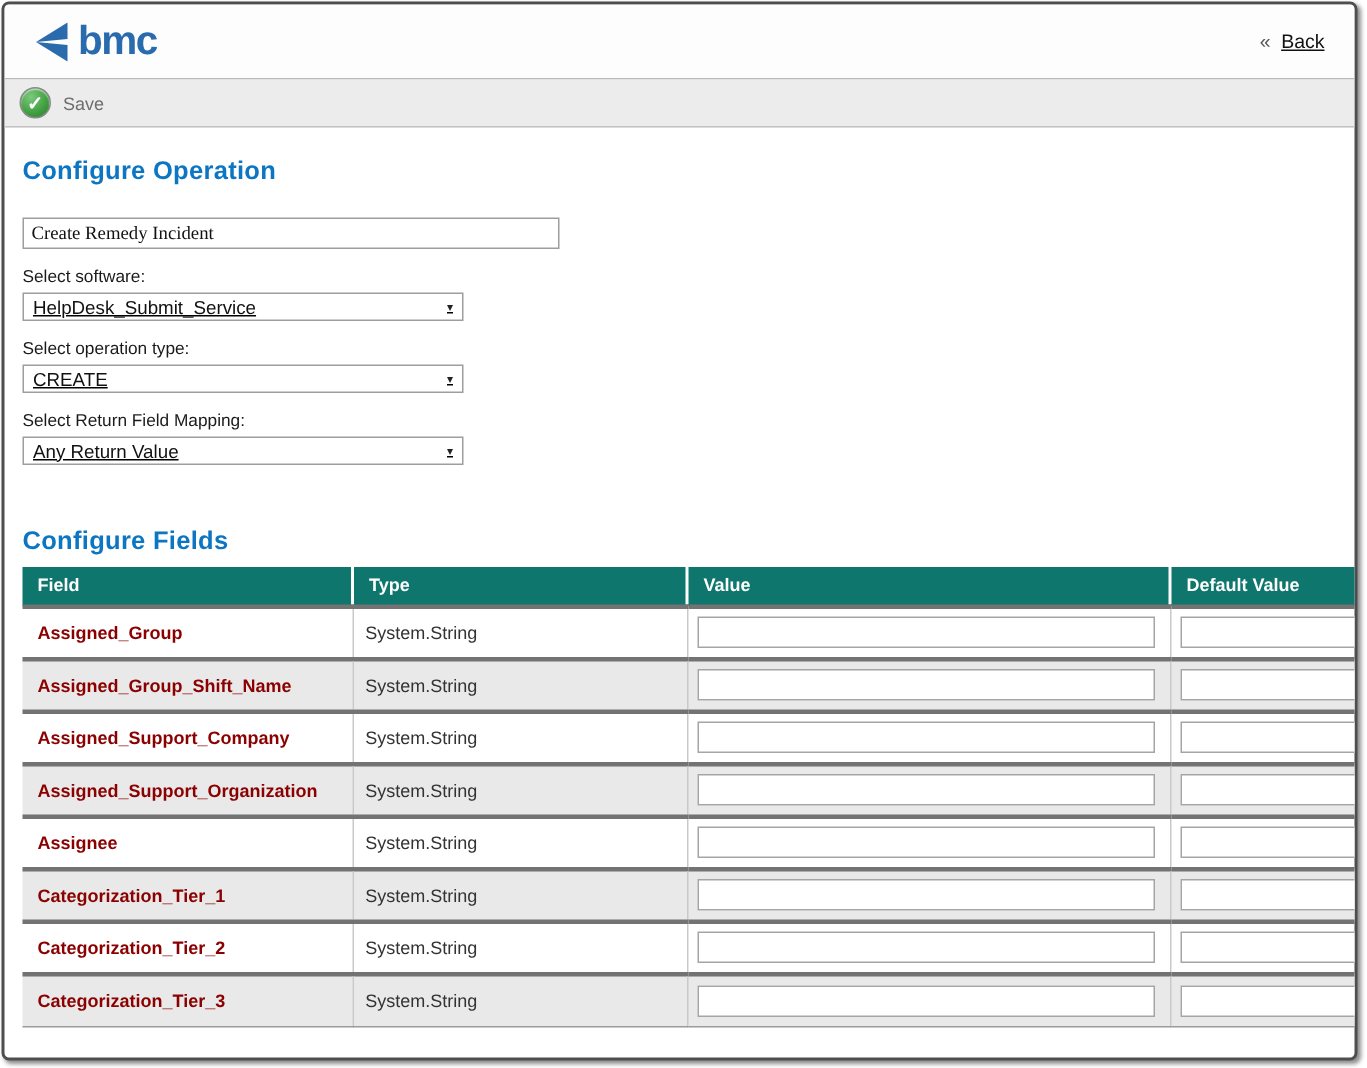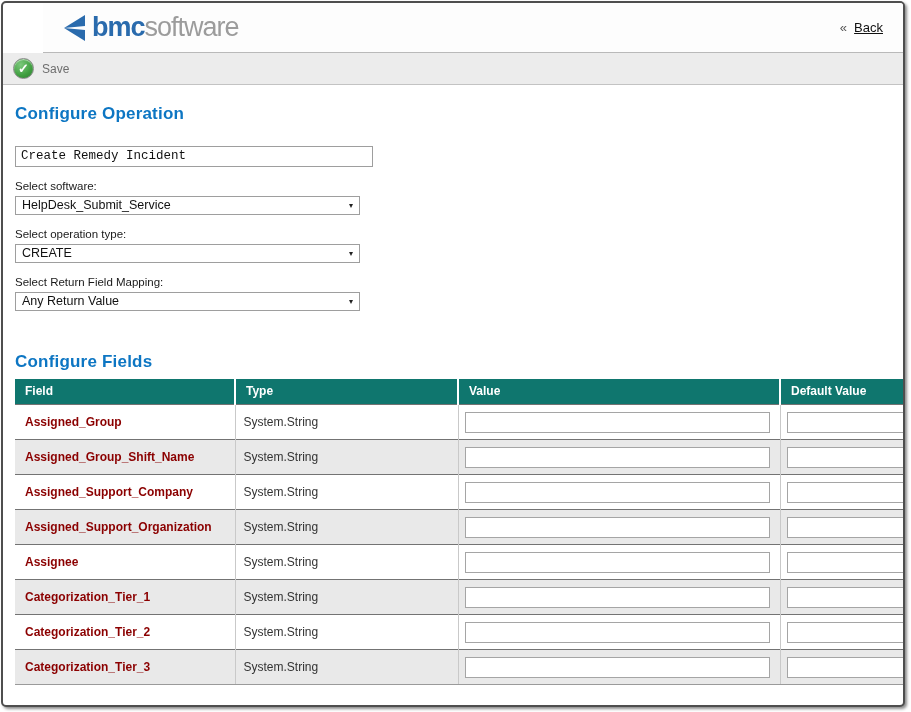--- a/index.html
+++ b/index.html
@@ -17,21 +17,20 @@
     border-radius: 5px;
     overflow: hidden;
     box-shadow: 2px 2px 3px rgba(0,0,0,0.45);
   }
   
   .app-header {
     height: 50px; background: #fdfdfd;
     border-bottom: 1px solid #b9b9b9;
     display: flex; align-items: center;
     padding: 0 20px 0 17px;
-    margin-left: 40px;
   }
   .logo { display: flex; align-items: center; }
   .logo svg { display: block; margin-right: 4px; }
   .logo-bmc { font-size: 27px; font-weight: bold; color: #2a6bad; letter-spacing: -1px; }
   .logo-sw  { font-size: 27px; color: #9c9c9c; letter-spacing: -1px; }
   .back-wrap { margin-left: auto; font-size: 13px; color: #222; }
   .back-prefix { color: #555; margin-right: 7px; text-decoration: none; }
   .back-link { color: #111; text-decoration: underline; cursor: pointer; }
   
   .toolbar {
@@ -57,48 +56,48 @@
     letter-spacing: 0.2px;
   }
   .title-operation { margin-top: 19px; }
   .title-fields { margin-top: 41px; }
   .form-group { margin-top: 13px; }
   .form-group.first { margin-top: 21px; }
   .form-label { font-size: 11.5px; color: #1a1a1a; margin-bottom: 4px; }
   .text-input {
     width: 358px; height: 21px;
     border: 1px solid #9e9e9e; background: #fff;
-    font-family: Liberation Mono, monospace;
+    font-family: Liberation Serif, serif;
     font-size: 12.5px; color: #111; padding: 0 5px;
     outline: none;
   }
   .select {
-    width: 345px; height: 19px;
+    width: 294px; height: 19px;
     border: 1px solid #9e9e9e; background: #fff;
     display: flex; align-items: center; justify-content: space-between;
-    padding: 0 6px; cursor: default;
+    padding: 0 6px; cursor: default; text-decoration: underline;
   }
   .select-value { font-size: 12.5px; color: #111; }
   .select-arrow { font-size: 8px; color: #222; }
   
   table.fields-table {
     margin-top: 7px;
     border-collapse: collapse;
     table-layout: fixed;
     width: 1095px;
   }
   .fields-table th {
     background: #0f766e; color: #fff;
     font-size: 12px; font-weight: bold; text-align: left;
     height: 26px; padding: 0 0 0 10px;
   }
   .fields-table th + th { border-left: 2px solid #fff; }
   .fields-table td {
     height: 35px; vertical-align: middle;
-    border-top: 1px solid #737373;
+    border-top: 3px solid #737373;
     border-right: 1px solid #cicic1;
   }
   .fields-table td { border-right: 1px solid #c9c9c9; }
   .fields-table td:last-child { border-right: none; }
   .fields-table tr.alt td { background: #e9e9e9; }
   .fields-table tr:last-child td { border-bottom: 1px solid #9a9a9a; }
   .col-field { width: 220px; }
   .col-type { width: 223px; }
   .col-value { width: 322px; }
   .col-default { width: 330px; }
@@ -120,21 +119,20 @@
 
   <div class="app-header">
     <div class="logo">
       <span>
         <svg width="28" height="30" viewBox="0 0 28 30">
           <polygon points="25,2 25,13 4,15" fill="#2a6bad"></polygon>
           <polygon points="25,28 25,17 4,15" fill="#2a6bad"></polygon>
         </svg>
       </span>
       <span class="logo-bmc">bmc</span>
-        <span class="logo-sw">software</span>
     </div>
     <div class="back-wrap">
       <span class="back-prefix">«</span><span class="back-link">Back</span>
     </div>
   </div>
 
   <div class="toolbar">
     <div class="save-btn">
       <span class="save-icon">✓</span>
       <span class="save-label">Save</span>

